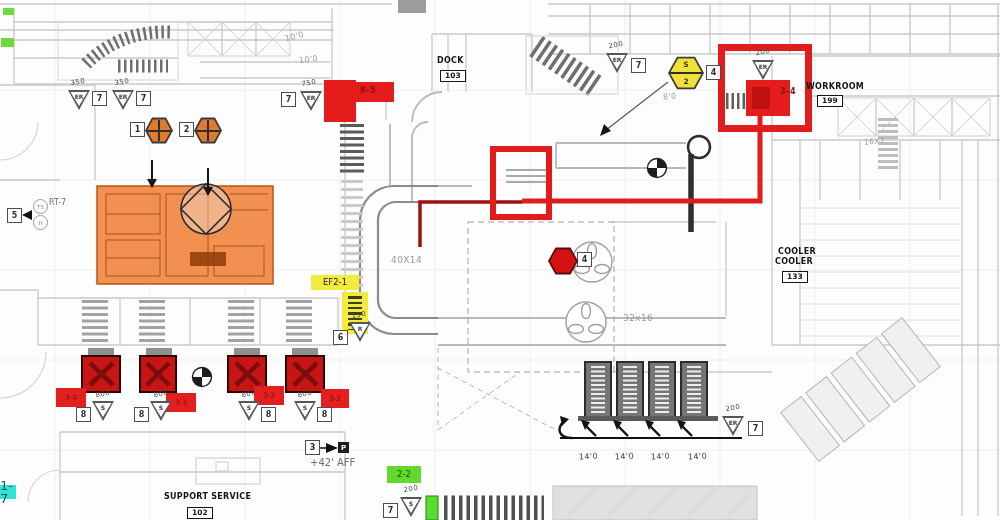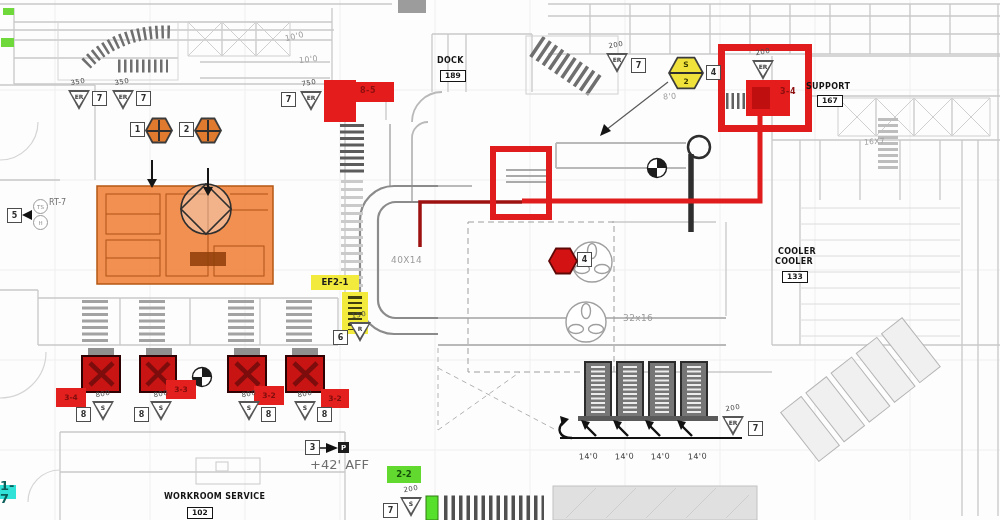--- a/index.html
+++ b/index.html
@@ -20,21 +20,21 @@
   .tri{position:absolute;width:22px;height:20px}
   .tri-o{position:absolute;inset:0;background:#565656;clip-path:polygon(0 0,100% 0,50% 100%)}
   .tri-i{position:absolute;left:2.5px;right:2.5px;top:2px;bottom:4px;background:#fff;clip-path:polygon(0 0,100% 0,50% 100%)}
   .tri-t{position:absolute;top:2.5px;width:100%;text-align:center;font-size:6px;color:#3e3e3e;font-weight:600}
   .hex{position:absolute}
   .hex-o{position:absolute;inset:0;clip-path:polygon(25% 2%,75% 2%,100% 50%,75% 98%,25% 98%,0 50%);background:#3b3b3b}
   .hex-i{position:absolute;inset:2px;clip-path:polygon(25% 2%,75% 2%,100% 50%,75% 98%,25% 98%,0 50%)}
   .hex-bar{position:absolute;left:2px;right:2px;top:50%;margin-top:-1px;height:2px;background:#2f2f2f}
   .hex-stem{position:absolute;left:50%;top:12%;bottom:12%;width:2px;margin-left:-1px;background:#2f2f2f}
   .hexlbl{position:absolute;left:0;width:100%;text-align:center;font-size:7.5px;font-weight:700;color:#3a3a00}
-  .tag{position:absolute;display:flex;align-items:center;justify-content:center;font-weight:700;line-height:1}
+  .tag{position:absolute;display:flex;align-items:center;justify-content:center;font-weight:400;line-height:1}
   .tag-red{background:#e3201d;color:#7e0d0d;font-size:7.5px}
   .redlbl{position:absolute;color:#8d0f0f;font-size:8px;font-weight:700;letter-spacing:.5px}
   .redbox{position:absolute;border:6px solid #e01c1c}
   .chip{position:absolute;background:#1c1c1c;color:#fff;font-size:7px;font-weight:700;
         display:flex;align-items:center;justify-content:center}
   .mark{position:absolute}
 </style>
 </head>
 <body>
 
@@ -241,47 +241,47 @@
 <div class="mark" style="left:342px;top:292px;width:26px;height:42px;background:#f2ea3c"></div>
 <div class="mark" style="left:348px;top:296px;width:14px;height:34px;background:repeating-linear-gradient(180deg,#3f3f10 0 2.5px,transparent 2.5px 5.5px)"></div>
 
 <div class="mark" style="left:3px;top:8px;width:11px;height:7px;background:#6fd83b"></div>
 <div class="mark" style="left:1px;top:38px;width:13px;height:9px;background:#6fd83b"></div>
 
 <div class="tag" style="left:311px;top:275px;width:48px;height:15px;background:#f2ea3c;color:#1c1c1c;font-size:8.5px">EF2-1</div>
 <div class="tag" style="left:387px;top:466px;width:34px;height:17px;background:#62d92e;color:#14500a;font-size:8.5px">2-2</div>
 <div class="tag" style="left:0px;top:485px;width:16px;height:14px;background:#30e2d8;color:#0b5f5a;font-size:13px">1-7</div>
 <div class="tag tag-red" style="left:56px;top:388px;width:30px;height:19px">3-4</div>
-<div class="tag tag-red" style="left:166px;top:380px;width:30px;height:19px">3-3</div>
+<div class="tag tag-red" style="left:166px;top:393px;width:30px;height:19px">3-3</div>
 <div class="tag tag-red" style="left:254px;top:386px;width:30px;height:19px">3-2</div>
 <div class="tag tag-red" style="left:321px;top:389px;width:28px;height:19px">3-2</div>
 <span class="redlbl" style="left:360px;top:86px">8-5</span>
 <span class="redlbl" style="left:780px;top:87px">3-4</span>
 
 <span class="t roomname" style="left:437px;top:57px">DOCK</span>
-<span class="numbox" style="left:440px;top:70px">189</span>
-<span class="t roomname" style="left:806px;top:83px">SUPPORT</span>
-<span class="numbox" style="left:817px;top:95px">167</span>
+<span class="numbox" style="left:440px;top:70px">103</span>
+<span class="t roomname" style="left:806px;top:83px">WORKROOM</span>
+<span class="numbox" style="left:817px;top:95px">199</span>
 <span class="t roomname" style="left:778px;top:248px">COOLER</span>
 <span class="t roomname" style="left:775px;top:258px">COOLER</span>
 <span class="numbox" style="left:782px;top:271px">133</span>
-<span class="t roomname" style="left:164px;top:493px">WORKROOM SERVICE</span>
+<span class="t roomname" style="left:164px;top:493px">SUPPORT SERVICE</span>
 <span class="numbox" style="left:187px;top:507px">102</span>
 
 <span class="t dim" style="left:285px;top:33px;transform:rotate(-14deg)">10'0</span>
 <span class="t dim" style="left:299px;top:56px;transform:rotate(-6deg)">10'0</span>
 <span class="t dim" style="left:663px;top:93px;transform:rotate(-5deg)">8'0</span>
 <span class="t dim" style="left:391px;top:256px;font-size:9px">40X14</span>
 <span class="t dim" style="left:623px;top:314px;font-size:9px">32x16</span>
 <span class="t dim" style="left:864px;top:138px;font-size:7.5px;transform:rotate(-4deg)">16X7</span>
 <span class="t dimdark" style="left:579px;top:453px;transform:rotate(-3deg)">14'0</span>
 <span class="t dimdark" style="left:615px;top:453px;transform:rotate(-3deg)">14'0</span>
 <span class="t dimdark" style="left:651px;top:453px;transform:rotate(-3deg)">14'0</span>
 <span class="t dimdark" style="left:688px;top:453px;transform:rotate(-3deg)">14'0</span>
-<span class="t" style="left:310px;top:458px;font-size:13px;color:#6e6e6e">+42' AFF</span>
+<span class="t" style="left:310px;top:458px;font-size:10px;color:#6e6e6e">+42' AFF</span>
 <span class="t" style="left:49px;top:199px;font-size:8px;color:#6e6e6e">RT-7</span>
 
 <div class="keysq" style="left:7px;top:208px">5</div>
 <div class="circ" style="left:33px;top:199px">TS</div>
 <div class="circ" style="left:33px;top:215px">H</div>
 <div class="keysq" style="left:305px;top:440px">3</div>
 <div class="chip" style="left:338px;top:442px;width:11px;height:11px">P</div>
 <div class="keysq" style="left:130px;top:122px">1</div>
 <div class="keysq" style="left:179px;top:122px">2</div>
 <div class="keysq" style="left:706px;top:65px">4</div>

